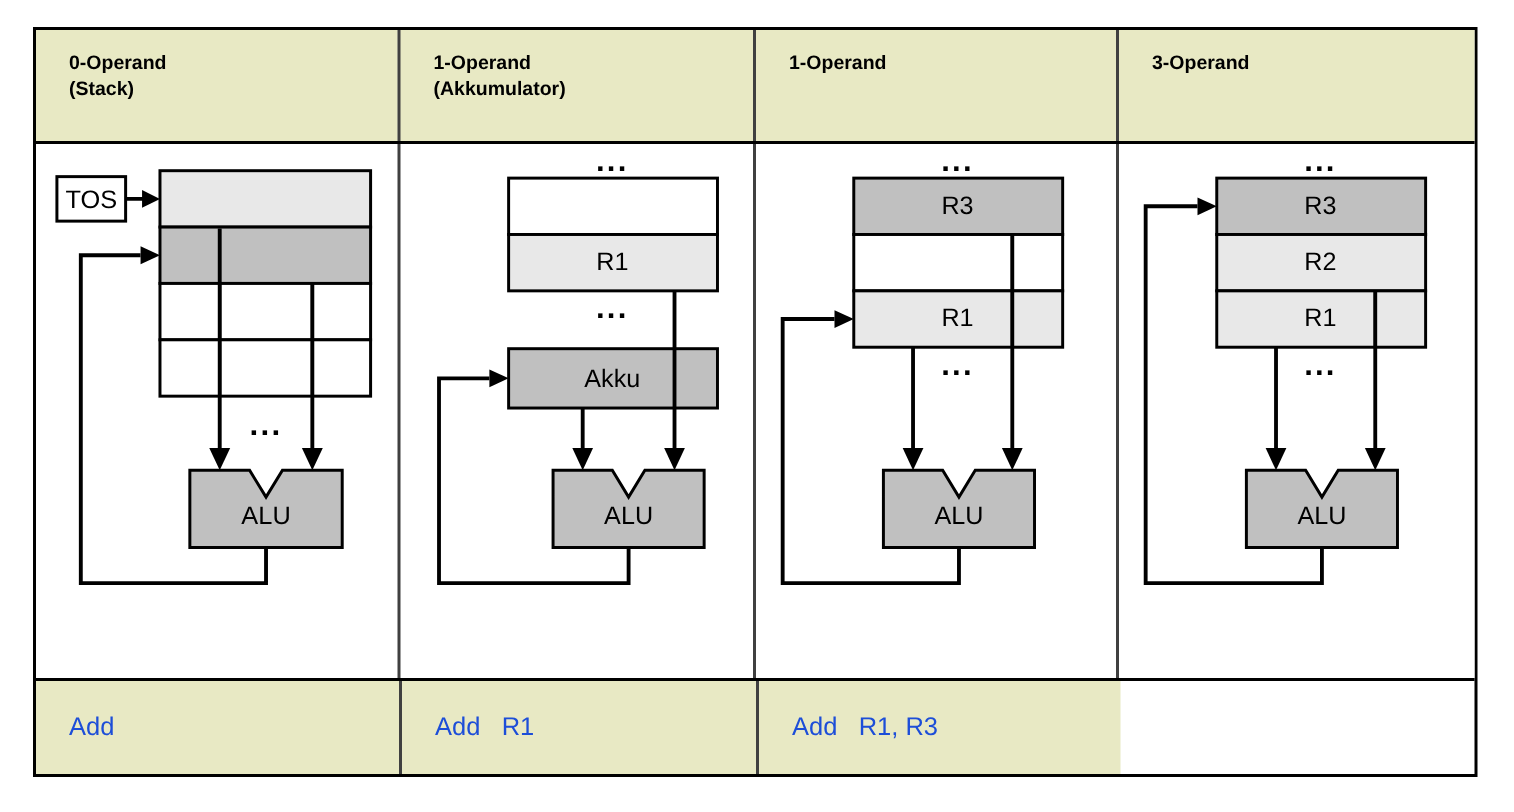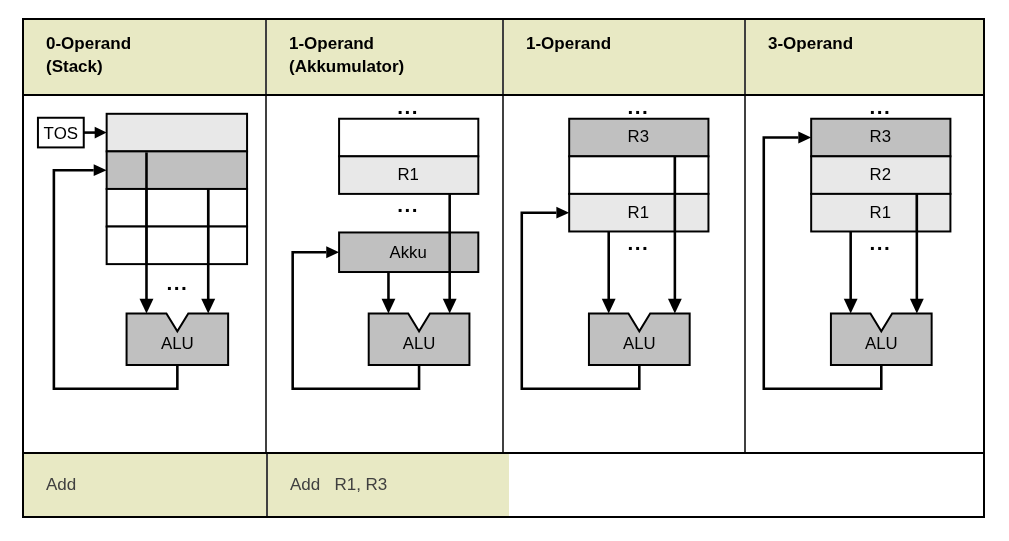--- a/index.html
+++ b/index.html
@@ -63,35 +63,35 @@
     background: #e8e9c4;
   }
   .row-body .cell {
     background: #ffffff;
   }
 
   .header-text {
     position: absolute;
     left: 22px;
     top: 13px;
-    font-size: 17px;
+    font-size: 13px;
     font-weight: bold;
     color: #000;
     line-height: 1.33;
     white-space: pre-line;
   }
 
   .footer-text {
     position: absolute;
     left: 22px;
     top: 50%;
     transform: translateY(-50%);
     font-size: 17px;
     font-weight: normal;
-    color: #404040;
+    color: #1d4ed8;
     white-space: pre;
   }
 
   .diagram {
     position: absolute;
     left: 0;
     top: 0;
     width: 100%;
     height: 100%;
   }
@@ -271,18 +271,21 @@
           <polygon points="66,42 53,36 53,48" fill="#000"></polygon>
         </svg>
       </div>
     </div>
   </div>
 
   <div class="row row-footer">
     <div class="cell c0">
       <div class="footer-text">Add</div>
     </div>
+    <div class="cell c1">
+      <div class="footer-text">Add   R1</div>
+    </div>
     <div class="cell c2">
       <div class="footer-text">Add   R1, R3</div>
     </div>
   </div>
 
 </div>
 
 </body></html>

